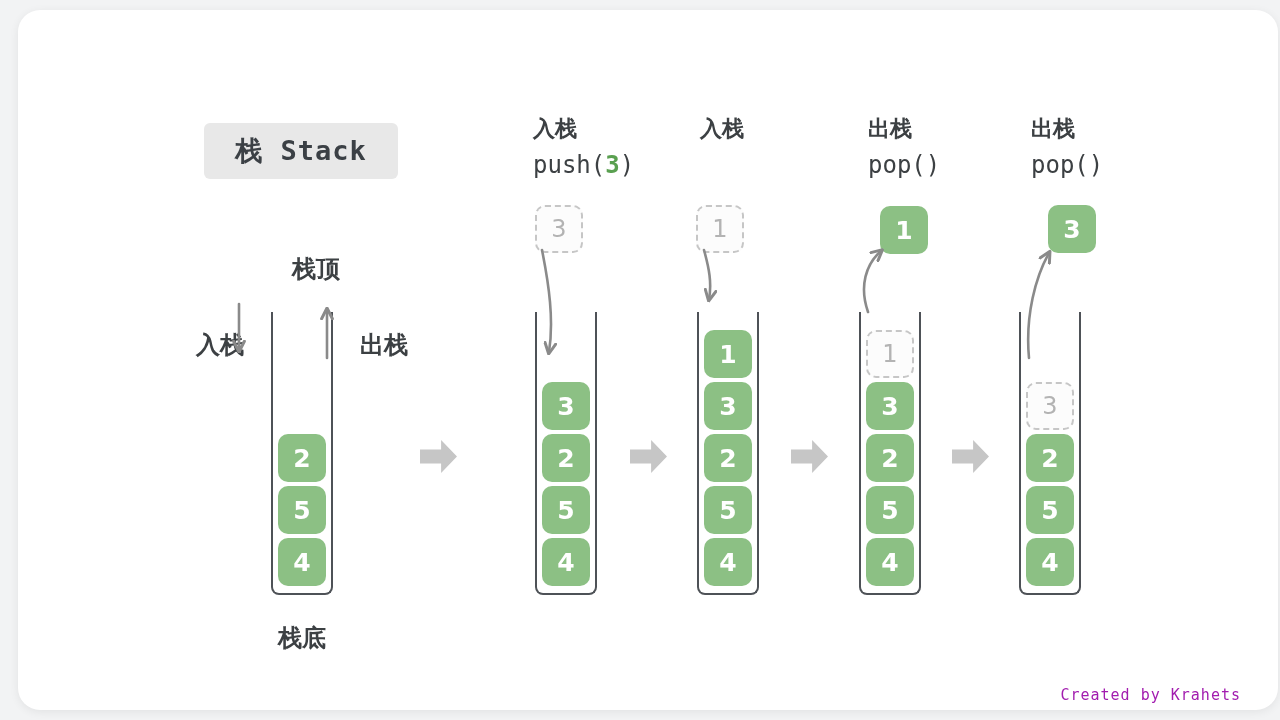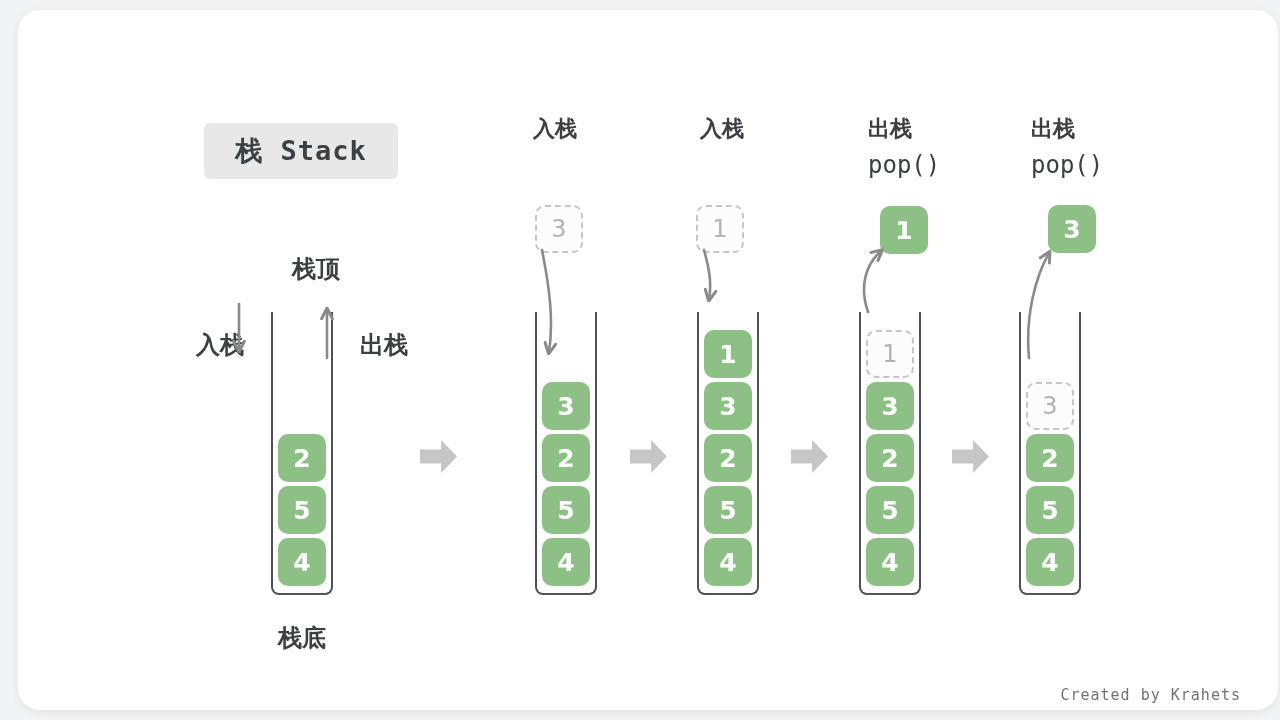--- a/index.html
+++ b/index.html
@@ -90,32 +90,33 @@
   }
   .a1 { left: 402px; } .a2 { left: 612px; } .a3 { left: 773px; } .a4 { left: 934px; }
 
   .arrow-layer {
     position: absolute; left: 0; top: 0; width: 1280px; height: 720px;
     pointer-events: none;
   }
   .watermark {
     position: absolute; right: 37px; top: 676px;
     font-family: "DejaVu Sans Mono", monospace;
-    font-size: 15px; color: #737373; letter-spacing: 1px;
+    font-size: 15px; color: #a21caf; letter-spacing: 1px;
   }
 </style>
 </head>
 <body>
 
 <div class="card">
 
   <div class="title-chip">栈 Stack</div>
 
   <div class="op-header op1">
     <div class="op-name">入栈</div>
+    <div class="op-code"><span>push(</span><span class="arg">3</span><span>)</span></div>
   </div>
   <div class="op-header op2">
     <div class="op-name">入栈</div>
   </div>
   <div class="op-header op3">
     <div class="op-name">出栈</div>
     <div class="op-code"><span>pop(</span><span class="arg"></span><span>)</span></div>
   </div>
   <div class="op-header op4">
     <div class="op-name">出栈</div>

